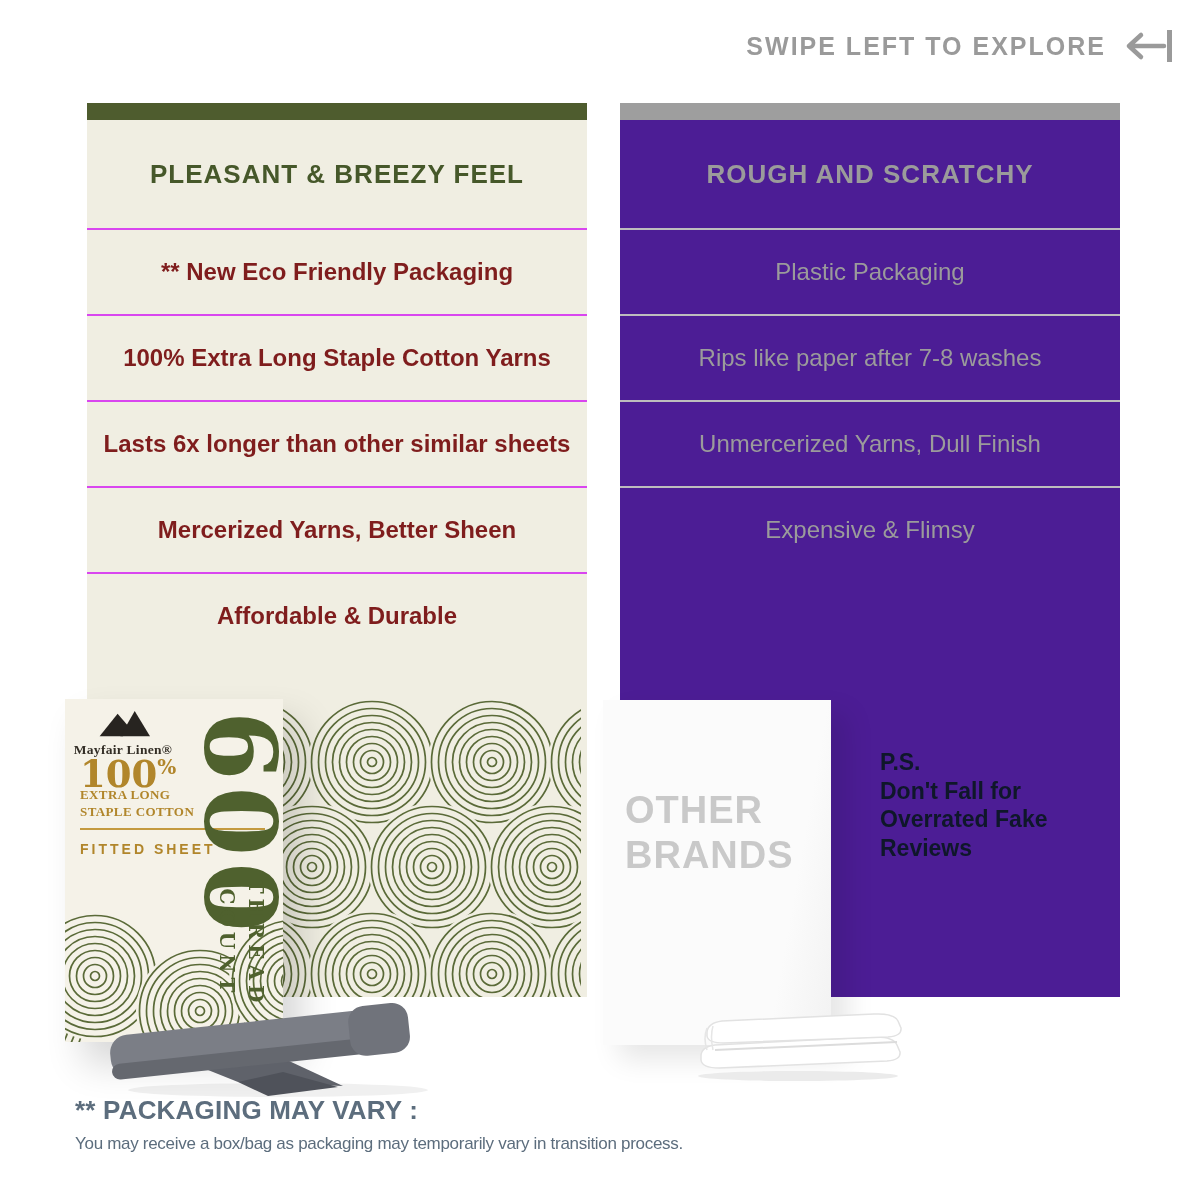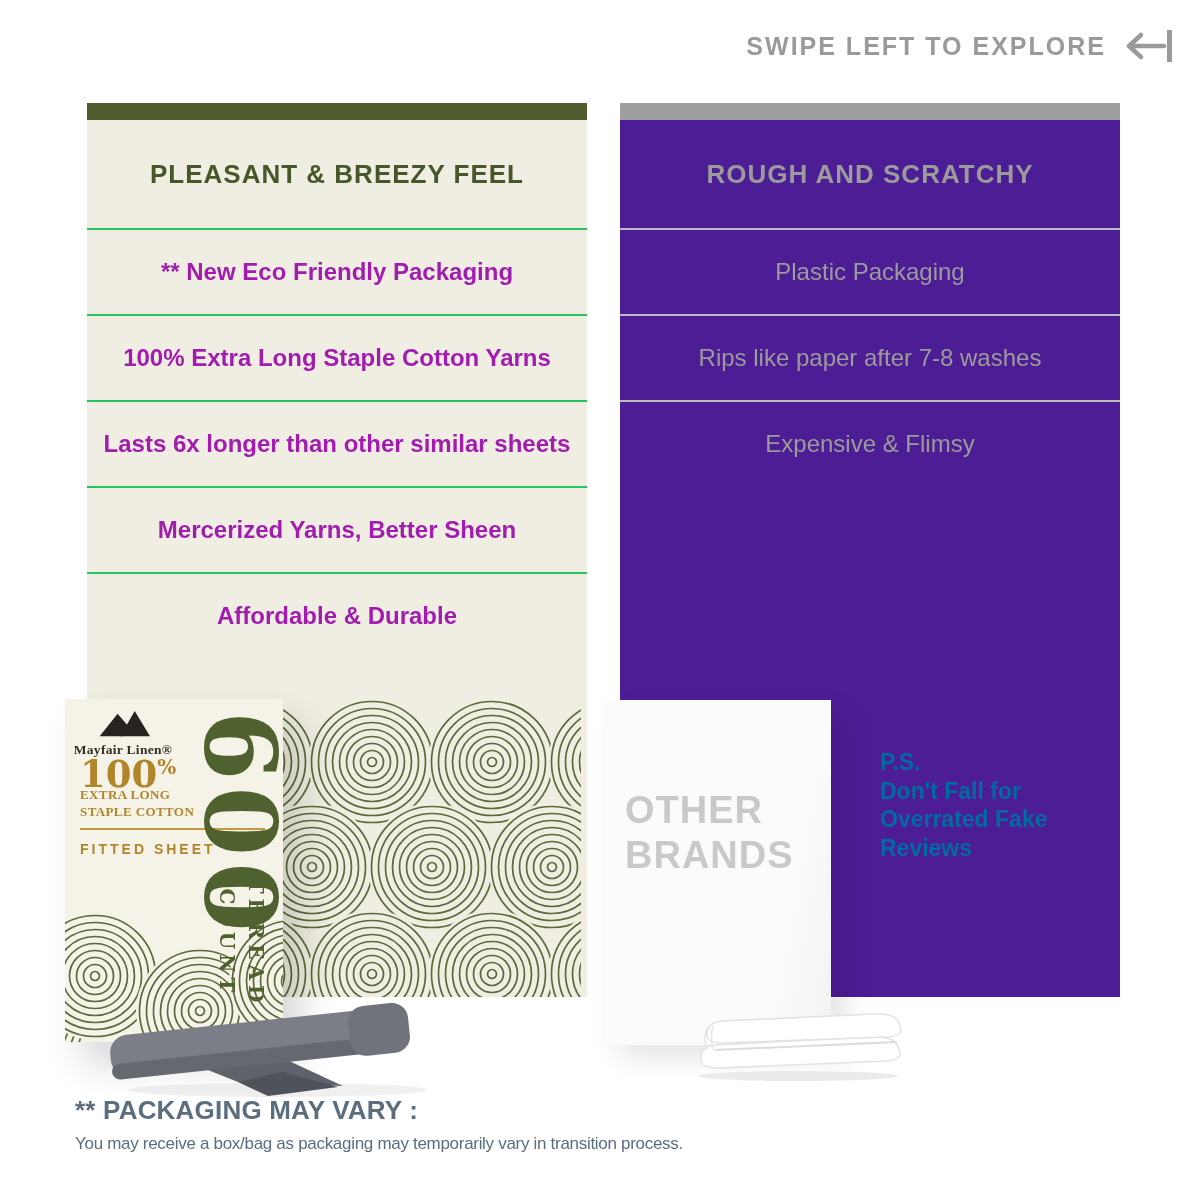--- a/index.html
+++ b/index.html
@@ -17,21 +17,21 @@
   .col.right{left:620px;background:#4c1d95;}
   .accent-bar{height:17px;width:100%;}
   .col.left .accent-bar{background:#4e5c2e;}
   .col.right .accent-bar{background:#9e9e9e;}
   .title-row{height:108px;display:flex;align-items:center;justify-content:center;
     font-size:26px;font-weight:800;letter-spacing:1px;text-align:center;}
   .col.left .title-row{color:#46582a;}
   .col.right .title-row{color:#9b9b9b;}
   .feature-row{height:86px;display:flex;align-items:center;justify-content:center;
     font-size:24px;text-align:center;padding:0 8px;box-sizing:border-box;}
-  .col.left .feature-row{color:#a21caf;font-weight:600;border-top:2px solid #22c55e;text-align:right;}
+  .col.left .feature-row{color:#7f1d1d;font-weight:600;border-top:2px solid #d946ef;text-align:right;}
   .col.right .feature-row{color:#9b9b9b;font-weight:500;border-top:2px solid #bdbdbd;}
   .waves{position:absolute;left:0;bottom:0;}
   
   .product-box{position:absolute;left:65px;top:699px;width:218px;height:343px;
     background:#f5f2e8;overflow:hidden;box-shadow:18px 22px 35px rgba(0,0,0,0.16);}
   .logo-wrap{position:absolute;top:12px;left:4px;width:108px;text-align:center;}
   .brand-name{font-family:"Liberation Serif","DejaVu Serif",serif;font-size:13.5px;
     font-weight:600;color:#332e26;margin-top:0;letter-spacing:0.3px;}
   .pct{position:absolute;top:50px;left:15px;font-family:"DejaVu Serif",serif;
     font-size:37px;font-weight:700;color:#b1862b;line-height:36px;}
@@ -54,21 +54,21 @@
   .gray-sheets{position:absolute;left:88px;top:984px;}
   .white-sheets{position:absolute;left:683px;top:1004px;}
   
   .ob-box{position:absolute;left:603px;top:700px;width:228px;height:345px;
     background:linear-gradient(100deg,#fbfbfb 78%,#f2f2f2);
     box-shadow:16px 14px 26px rgba(0,0,0,0.10);}
   .ob-text{position:absolute;top:88px;left:22px;font-size:38px;font-weight:800;
     letter-spacing:1px;line-height:45px;color:#c9c9c9;}
   
   .ps{position:absolute;left:880px;top:748px;font-size:23px;font-weight:700;
-    line-height:28.5px;color:#0369a1;}
+    line-height:28.5px;color:#0f172a;}
   
   .footer{position:absolute;left:75px;top:1095px;color:#5c6d7d;}
   .footer-h{font-size:26px;font-weight:700;letter-spacing:0.2px;}
   .footer-b{font-size:17px;font-weight:500;margin-top:8px;letter-spacing:-0.3px;}
 </style>
 </head>
 <body>
 
 <div class="canvas">
 
@@ -129,20 +129,21 @@
         <use href="#rosA" x="405" y="312"></use>
         <use href="#rosA" x="525" y="312"></use>
     </svg>
   </section>
 
   <section class="col right">
     <div class="accent-bar"></div>
     <div class="title-row">ROUGH AND SCRATCHY</div>
     <div class="feature-row">Plastic Packaging</div>
     <div class="feature-row">Rips like paper after 7-8 washes</div>
+    <div class="feature-row">Unmercerized Yarns, Dull Finish</div>
     <div class="feature-row">Expensive &amp; Flimsy</div>
   </section>
 
   <div class="product-box">
     <svg class="box-waves" width="218" height="145" viewBox="0 0 218 145">
       <use href="#rosB" x="-42" y="118"></use>
         <use href="#rosB" x="30" y="75"></use>
       <use href="#rosB" x="135" y="110"></use>
         <use href="#rosB" x="228" y="80"></use>
     </svg>

